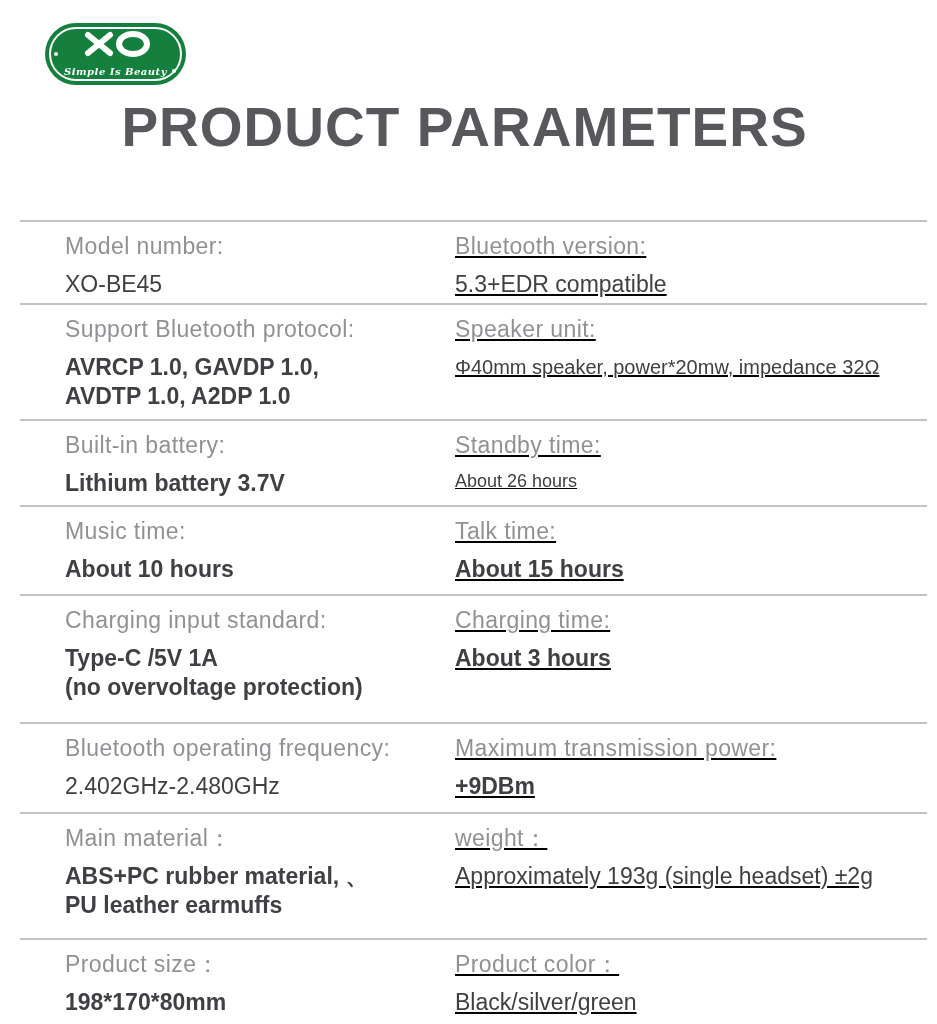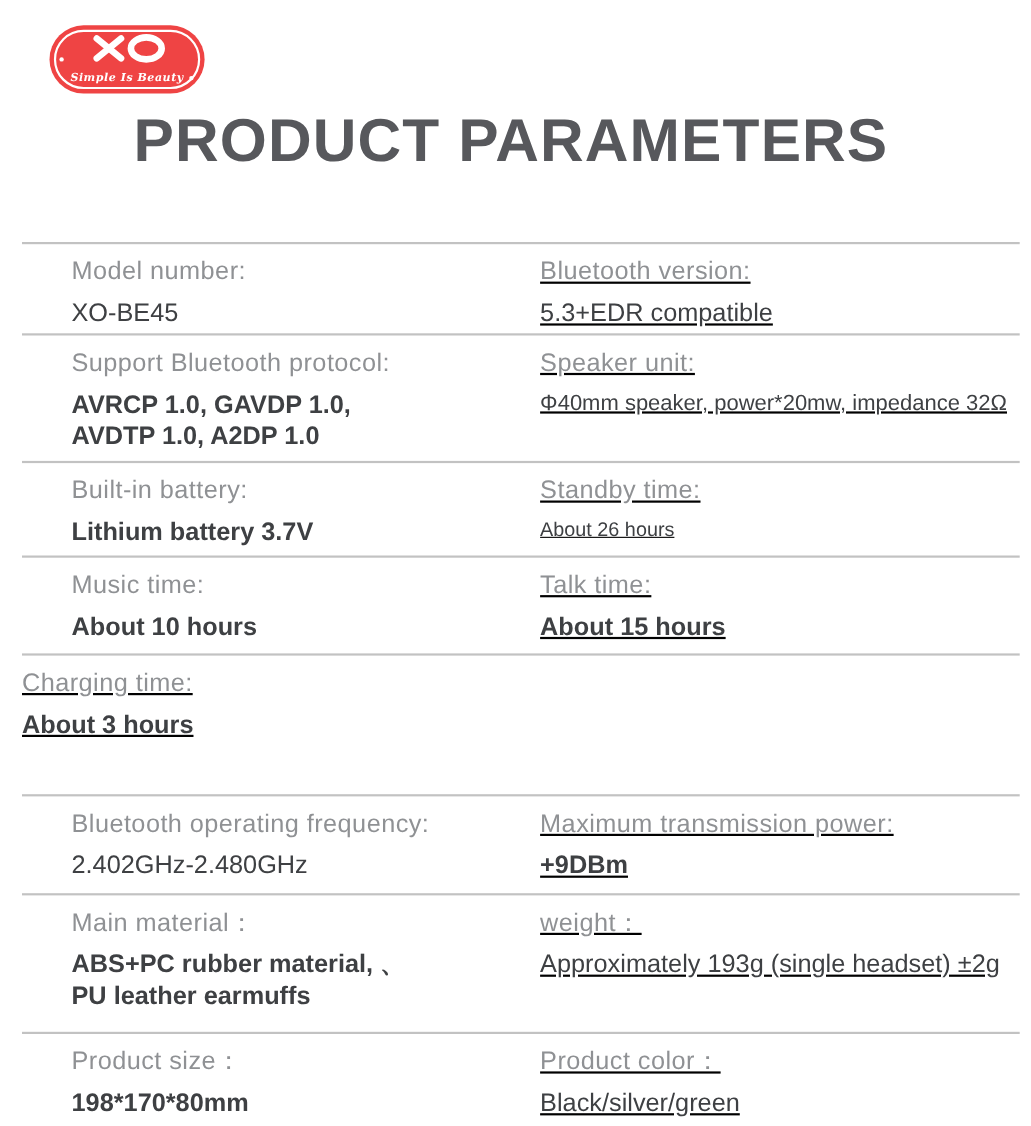--- a/index.html
+++ b/index.html
@@ -11,21 +11,21 @@
     overflow:hidden;
   }
 
   
   .logo {
     position:absolute; left:45px; top:23px;
     width:141px; height:62px;
   }
   .logo-pill {
     position:relative; width:100%; height:100%;
-    background:#ef4444; border-radius:31px;
+    background:#15803d; border-radius:31px;
   }
   .logo-inner {
     position:absolute; inset:4px;
     border:2px solid #ffffff; border-radius:27px;
   }
   .logo-xo {
     position:absolute; top:7px; left:50%;
     transform:translateX(-50%);
   }
   .logo-tagline {
@@ -55,21 +55,20 @@
 
   
   .spec-table {
     position:absolute; top:220px; left:20px; right:10px;
   }
   .spec-row {
     border-top:2px solid #c2c2c2;
     display:grid;
     grid-template-columns:435px 1fr;
     padding-top:11px;
-    gap:36px;
   }
   .spec-row:nth-child(1) { min-height:83px;  }
   .spec-row:nth-child(2) { min-height:116px; }
   .spec-row:nth-child(3) { min-height:86px;  }
   .spec-row:nth-child(4) { min-height:89px;  }
   .spec-row:nth-child(5) { min-height:128px; }
   .spec-row:nth-child(6) { min-height:90px;  }
   .spec-row:nth-child(7) { min-height:126px; }
   .spec-row:nth-child(8) { min-height:86px;  }
 
@@ -152,20 +151,25 @@
       <div class="cell-label">Music time:</div>
       <div class="cell-value v-bold">About 10 hours</div>
     </div>
     <div class="spec-cell right">
       <div class="cell-label">Talk time:</div>
       <div class="cell-value v-bold">About 15 hours</div>
     </div>
   </div>
 
   <div class="spec-row">
+    <div class="spec-cell left">
+      <div class="cell-label">Charging input standard:</div>
+      <div class="cell-value v-strong">Type-C /5V 1A
+(no overvoltage protection)</div>
+    </div>
     <div class="spec-cell right">
       <div class="cell-label">Charging time:</div>
       <div class="cell-value v-bold">About 3 hours</div>
     </div>
   </div>
 
   <div class="spec-row">
     <div class="spec-cell left">
       <div class="cell-label">Bluetooth operating frequency:</div>
       <div class="cell-value">2.402GHz-2.480GHz</div>

